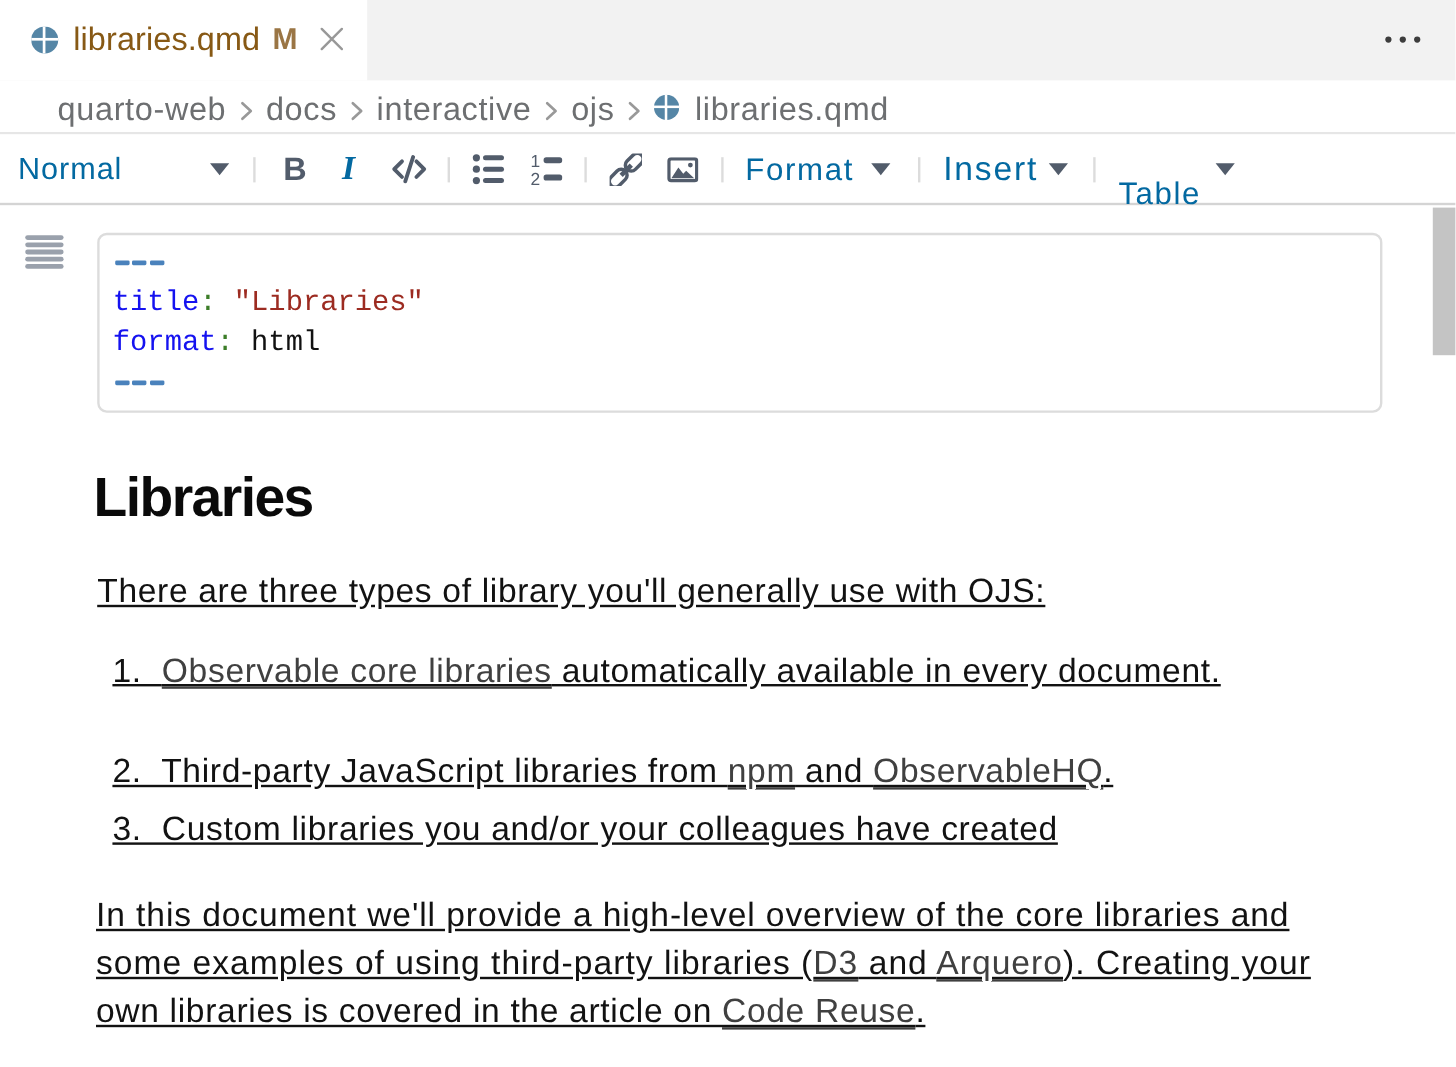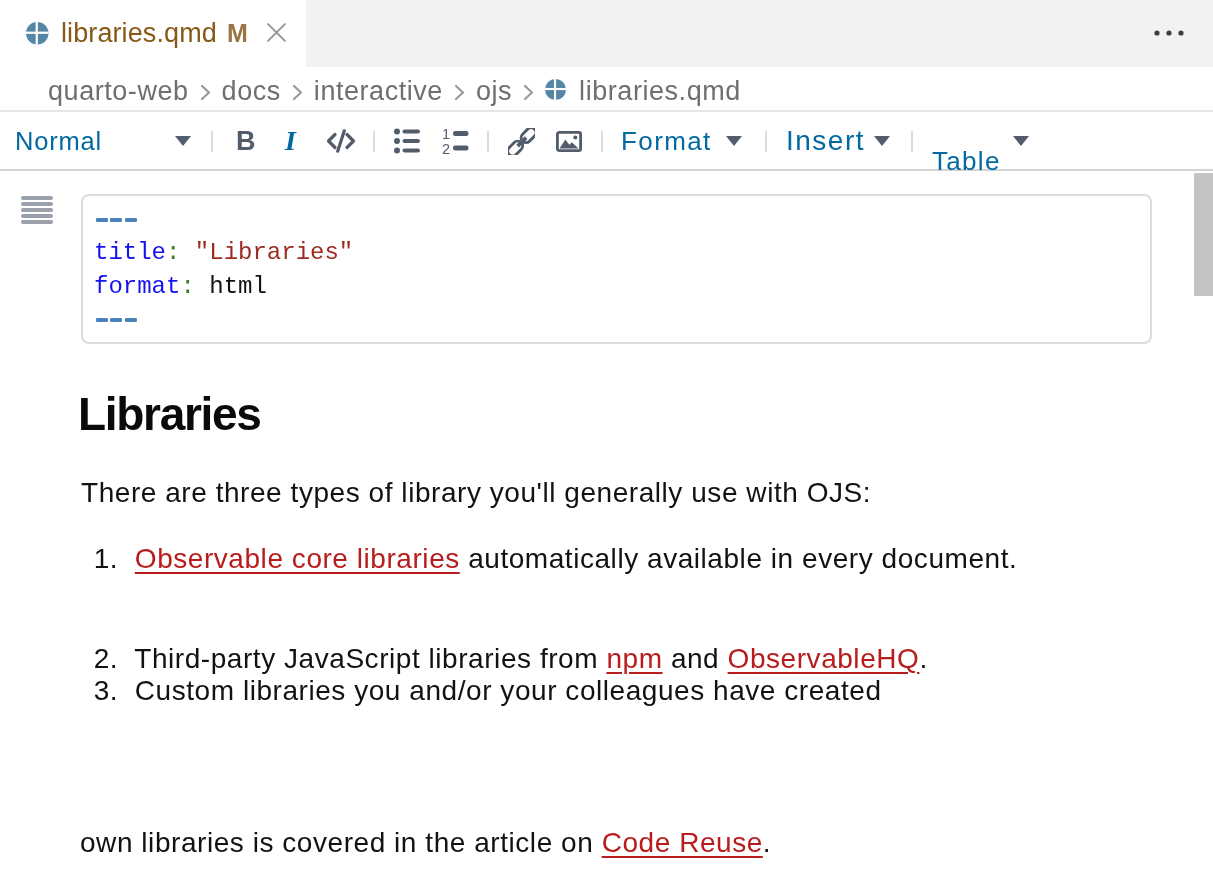--- a/index.html
+++ b/index.html
@@ -25,26 +25,26 @@
   #codebox{left:81px;top:194px;width:1071px;height:150px;border:2px solid #dcdcdc;border-radius:8px;box-sizing:border-box;}
   #code{left:94px;top:202.5px;font-family:"Liberation Mono",monospace;font-size:24px;line-height:33.5px;white-space:pre;}
   .c-hr{color:#4a82bc;}
   .d3{display:inline-block;width:12px;height:3.7px;border-radius:1.2px;background:#4a82bc;margin-right:2.4px;transform:translateY(-4px);}
   .d3:first-child{margin-left:2px;}
   .c-key{color:#1512f0;}
   .c-col{color:#3c7d28;}
   .c-str{color:#9c2b21;}
   .c-pl{color:#111;}
   #h1{left:78px;top:386.5px;font-size:46px;font-weight:bold;color:#0a0a0a;letter-spacing:-1.3px;}
-  .body-t{font-size:28px;color:#121212;letter-spacing:0.55px;}
-  a.lk{color:#b91c1c;text-decoration:underline;text-underline-offset:4px;text-decoration-thickness:2px;}
+  .body-t{font-size:28px;color:#121212;letter-spacing:0.55px;text-decoration:underline;}
+  a.lk{color:#404040;text-decoration:underline;text-underline-offset:4px;text-decoration-thickness:2px;}
   #p1{left:81px;top:477px;}
   .li{left:93.7px;}
   #li1{top:543px;}
-  #li2{top:643px;}
+  #li2{top:627px;}
   #li3{top:675px;}
   #p2{left:80px;top:743px;line-height:40px;}
   .ls1{letter-spacing:0.75px;}
   .ls2{letter-spacing:0.85px;}
   #scrollthumb{left:1194px;top:173px;width:19px;height:123px;background:#c4c4c4;}
 </style>
 </head>
 <body>
 <div class="abs" id="tabbar"></div>
 <div class="abs" id="tab"></div>
@@ -159,14 +159,14 @@
 <div class="abs" id="code"><span class="c-hr"><i class="d3"></i><i class="d3"></i><i class="d3"></i></span>
 <span class="c-key">title</span><span class="c-col">:</span> <span class="c-str">"Libraries"</span>
 <span class="c-key">format</span><span class="c-col">:</span> <span class="c-pl">html</span>
 <span class="c-hr"><i class="d3"></i><i class="d3"></i><i class="d3"></i></span></div>
 
 <div class="abs" id="h1">Libraries</div>
 <div class="abs body-t" id="p1">There are three types of library you'll generally use with OJS:</div>
 <div class="abs body-t li" id="li1">1.&nbsp; <a class="lk">Observable core libraries</a> automatically available in every document.</div>
 <div class="abs body-t li" id="li2">2.&nbsp; Third-party JavaScript libraries from <a class="lk">npm</a> and <a class="lk">ObservableHQ</a>.</div>
 <div class="abs body-t li" id="li3">3.&nbsp; Custom libraries you and/or your colleagues have created</div>
-<div class="abs body-t" id="p2"><br><br>own libraries is covered in the article on <a class="lk">Code Reuse</a>.</div>
+<div class="abs body-t" id="p2"><span class="ls1">In this document we'll provide a high-level overview of the core libraries and</span><br><span class="ls2">some examples of using third-party libraries (<a class="lk">D3</a> and <a class="lk">Arquero</a>). Creating your</span><br>own libraries is covered in the article on <a class="lk">Code Reuse</a>.</div>
 <div class="abs" id="scrollthumb"></div>
 
 </body></html>

